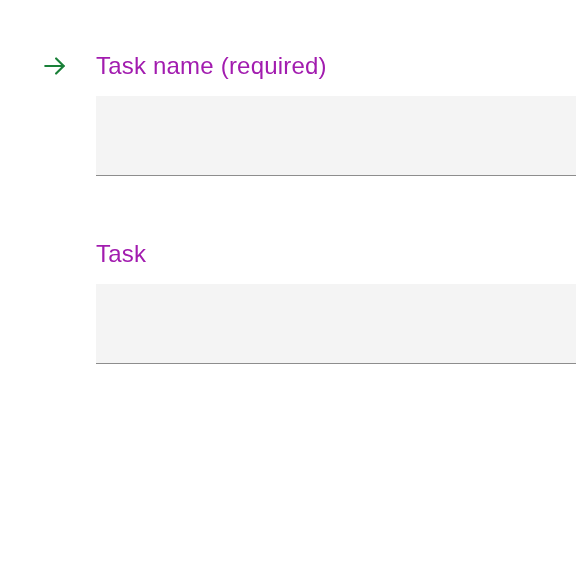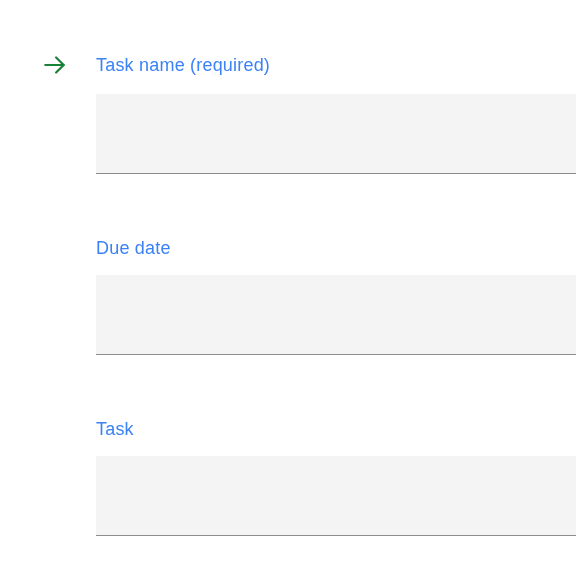--- a/index.html
+++ b/index.html
@@ -34,23 +34,23 @@
       display: flex;
       align-items: center;
       justify-content: center;
     }
     .arrow-spacer {
       width: 26px;
       margin-right: 28px;
       flex-shrink: 0;
     }
     .field-label {
-      font-size: 18px;
+      font-size: 24px;
       font-weight: 400;
-      color: #3b82f6;
+      color: #a21caf;
       letter-spacing: 0.2px;
     }
     .input-wrapper {
       margin-left: 54px;
     }
     .text-input {
       width: 100%;
       height: 80px;
       background: #f4f4f4;
       border: none;
@@ -73,29 +73,20 @@
           <polyline points="13 5 20 12 13 19"></polyline>
         </svg>
       </span>
       <label class="field-label">Task name (required)</label>
     </div>
     <div class="input-wrapper">
       <input type="text" class="text-input" value="" style="">
     </div>
   </div>
 
-  <div class="form-field">
-    <div class="label-row">
-      <span class="arrow-spacer"></span>
-      <label class="field-label">Due date</label>
-    </div>
-    <div class="input-wrapper">
-      <input type="text" class="text-input" value="" style="">
-    </div>
-  </div>
 
   <div class="form-field">
     <div class="label-row">
       <span class="arrow-spacer"></span>
       <label class="field-label">Task</label>
     </div>
     <div class="input-wrapper">
       <input type="text" class="text-input" value="" style="">
     </div>
   </div>

